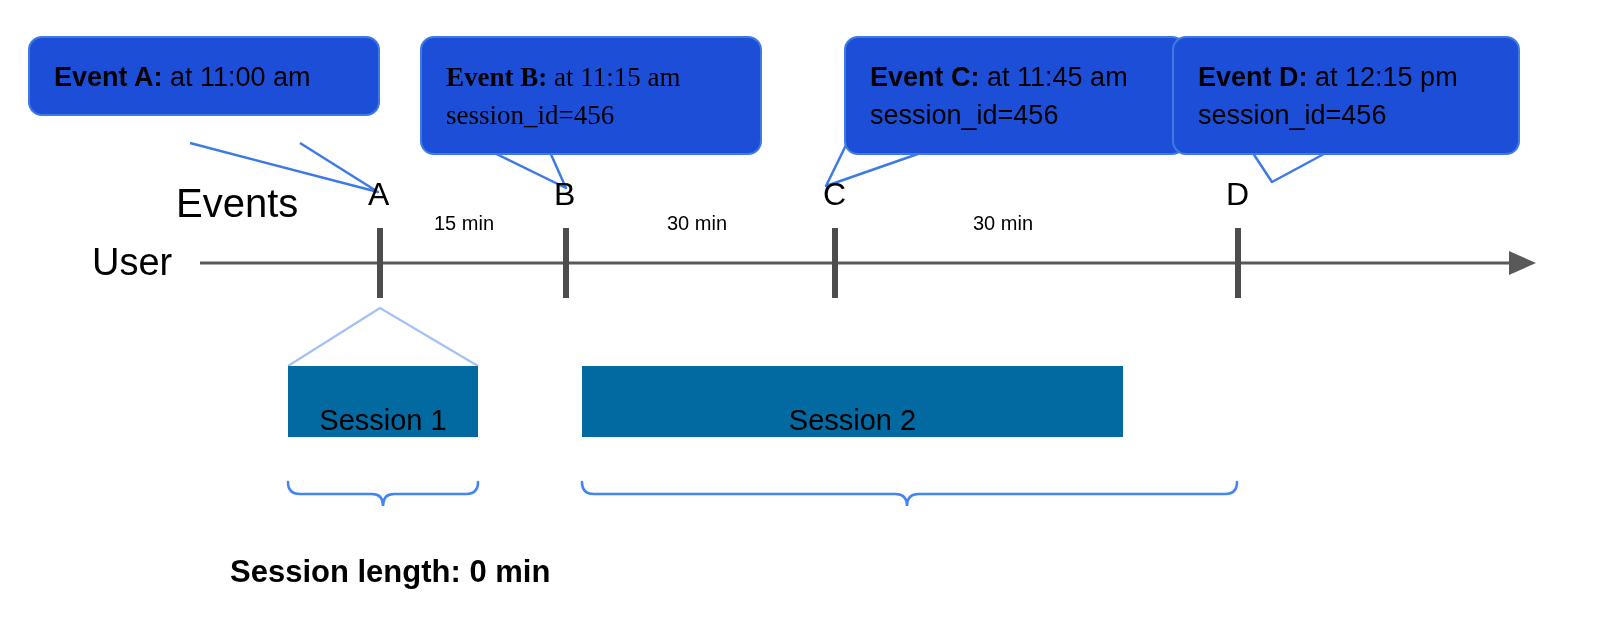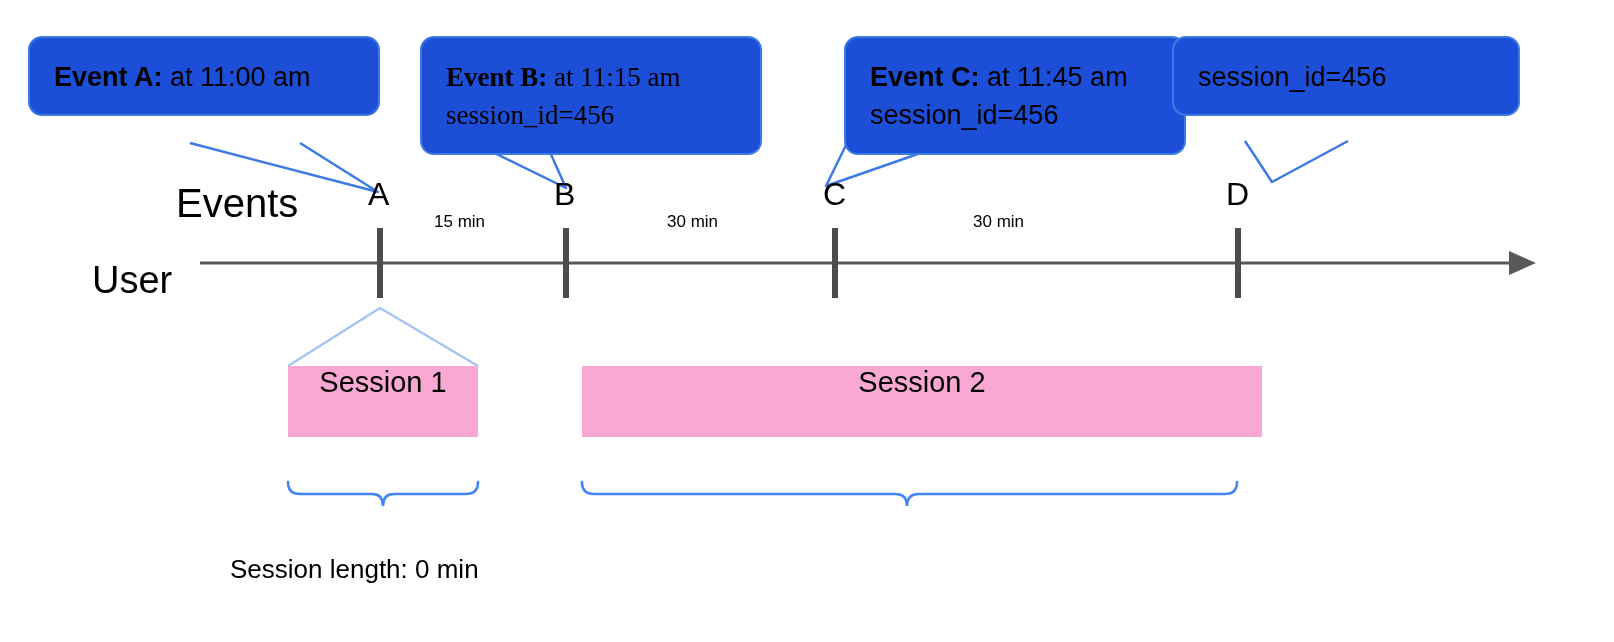--- a/index.html
+++ b/index.html
@@ -46,31 +46,31 @@
   }
 
   
   .lbl {
     position: absolute;
     color: #000000;
     white-space: nowrap;
     z-index: 5;
   }
   .lbl-events { font-size: 40px; }
-  .lbl-user   { font-size: 38px; margin-top: 18px; }
+  .lbl-user   { font-size: 38px; }
   .lbl-tick   { font-size: 32px; }
-  .lbl-gap    { font-size: 17px; }
-  .lbl-sesslen{ font-size: 26px; }
+  .lbl-gap    { font-size: 20px; }
+  .lbl-sesslen{ font-size: 31px; font-weight: bold; }
 
   
   .sessbar {
     position: absolute;
-    background: #f9a8d4;
+    background: #0369a1;
     display: flex;
-    align-items: flex-start;
+    align-items: flex-end;
     justify-content: center;
     font-size: 29px;
     color: #000000;
     z-index: 5;
   }
 </style>
 </head>
 <body>
 
 <div id="stage">
@@ -83,20 +83,21 @@
     <span class="ln"><b>Event B:</b><span> at 11:15 am</span></span>
     <span class="ln">session_id=456</span>
   </div>
 
   <div class="callout" style="left:798px; top:36px; width:342px;margin-left:46px;">
     <span class="ln"><b>Event C:</b><span> at 11:45 am</span></span>
     <span class="ln">session_id=456</span>
   </div>
 
   <div class="callout" style="left:1172px; top:36px; width:348px;">
+    <span class="ln"><b>Event D:</b><span> at 12:15 pm</span></span>
     <span class="ln">session_id=456</span>
   </div>
 
   <svg id="vec" viewBox="0 0 1614 642">
     <defs>
       <marker id="arrowEnd" markerWidth="10" markerHeight="10" refX="1" refY="4" orient="auto" markerUnits="strokeWidth">
         <path d="M0,0 L9,4 L0,8 z" fill="#595959"></path>
       </marker>
     </defs>
 
@@ -134,19 +135,19 @@
   <div class="lbl lbl-tick" style="left:1226px; top:176px;">D</div>
 
   <div class="lbl lbl-gap" style="left:434px; top:212px;">15 min</div>
   <div class="lbl lbl-gap" style="left:667px; top:212px;">30 min</div>
   <div class="lbl lbl-gap" style="left:973px; top:212px;">30 min</div>
 
   <div class="sessbar" style="left:288px; top:366px; width:190px; height:71px;">
     <span>Session 1</span>
   </div>
 
-  <div class="sessbar" style="left:582px; top:366px; width:680px; height:71px;">
+  <div class="sessbar" style="left:582px; top:366px; width:541px; height:71px;">
     <span>Session 2</span>
   </div>
 
   <div class="lbl lbl-sesslen" style="left:230px; top:554px;">Session length: 0 min</div>
 
 </div>
 
 </body></html>

